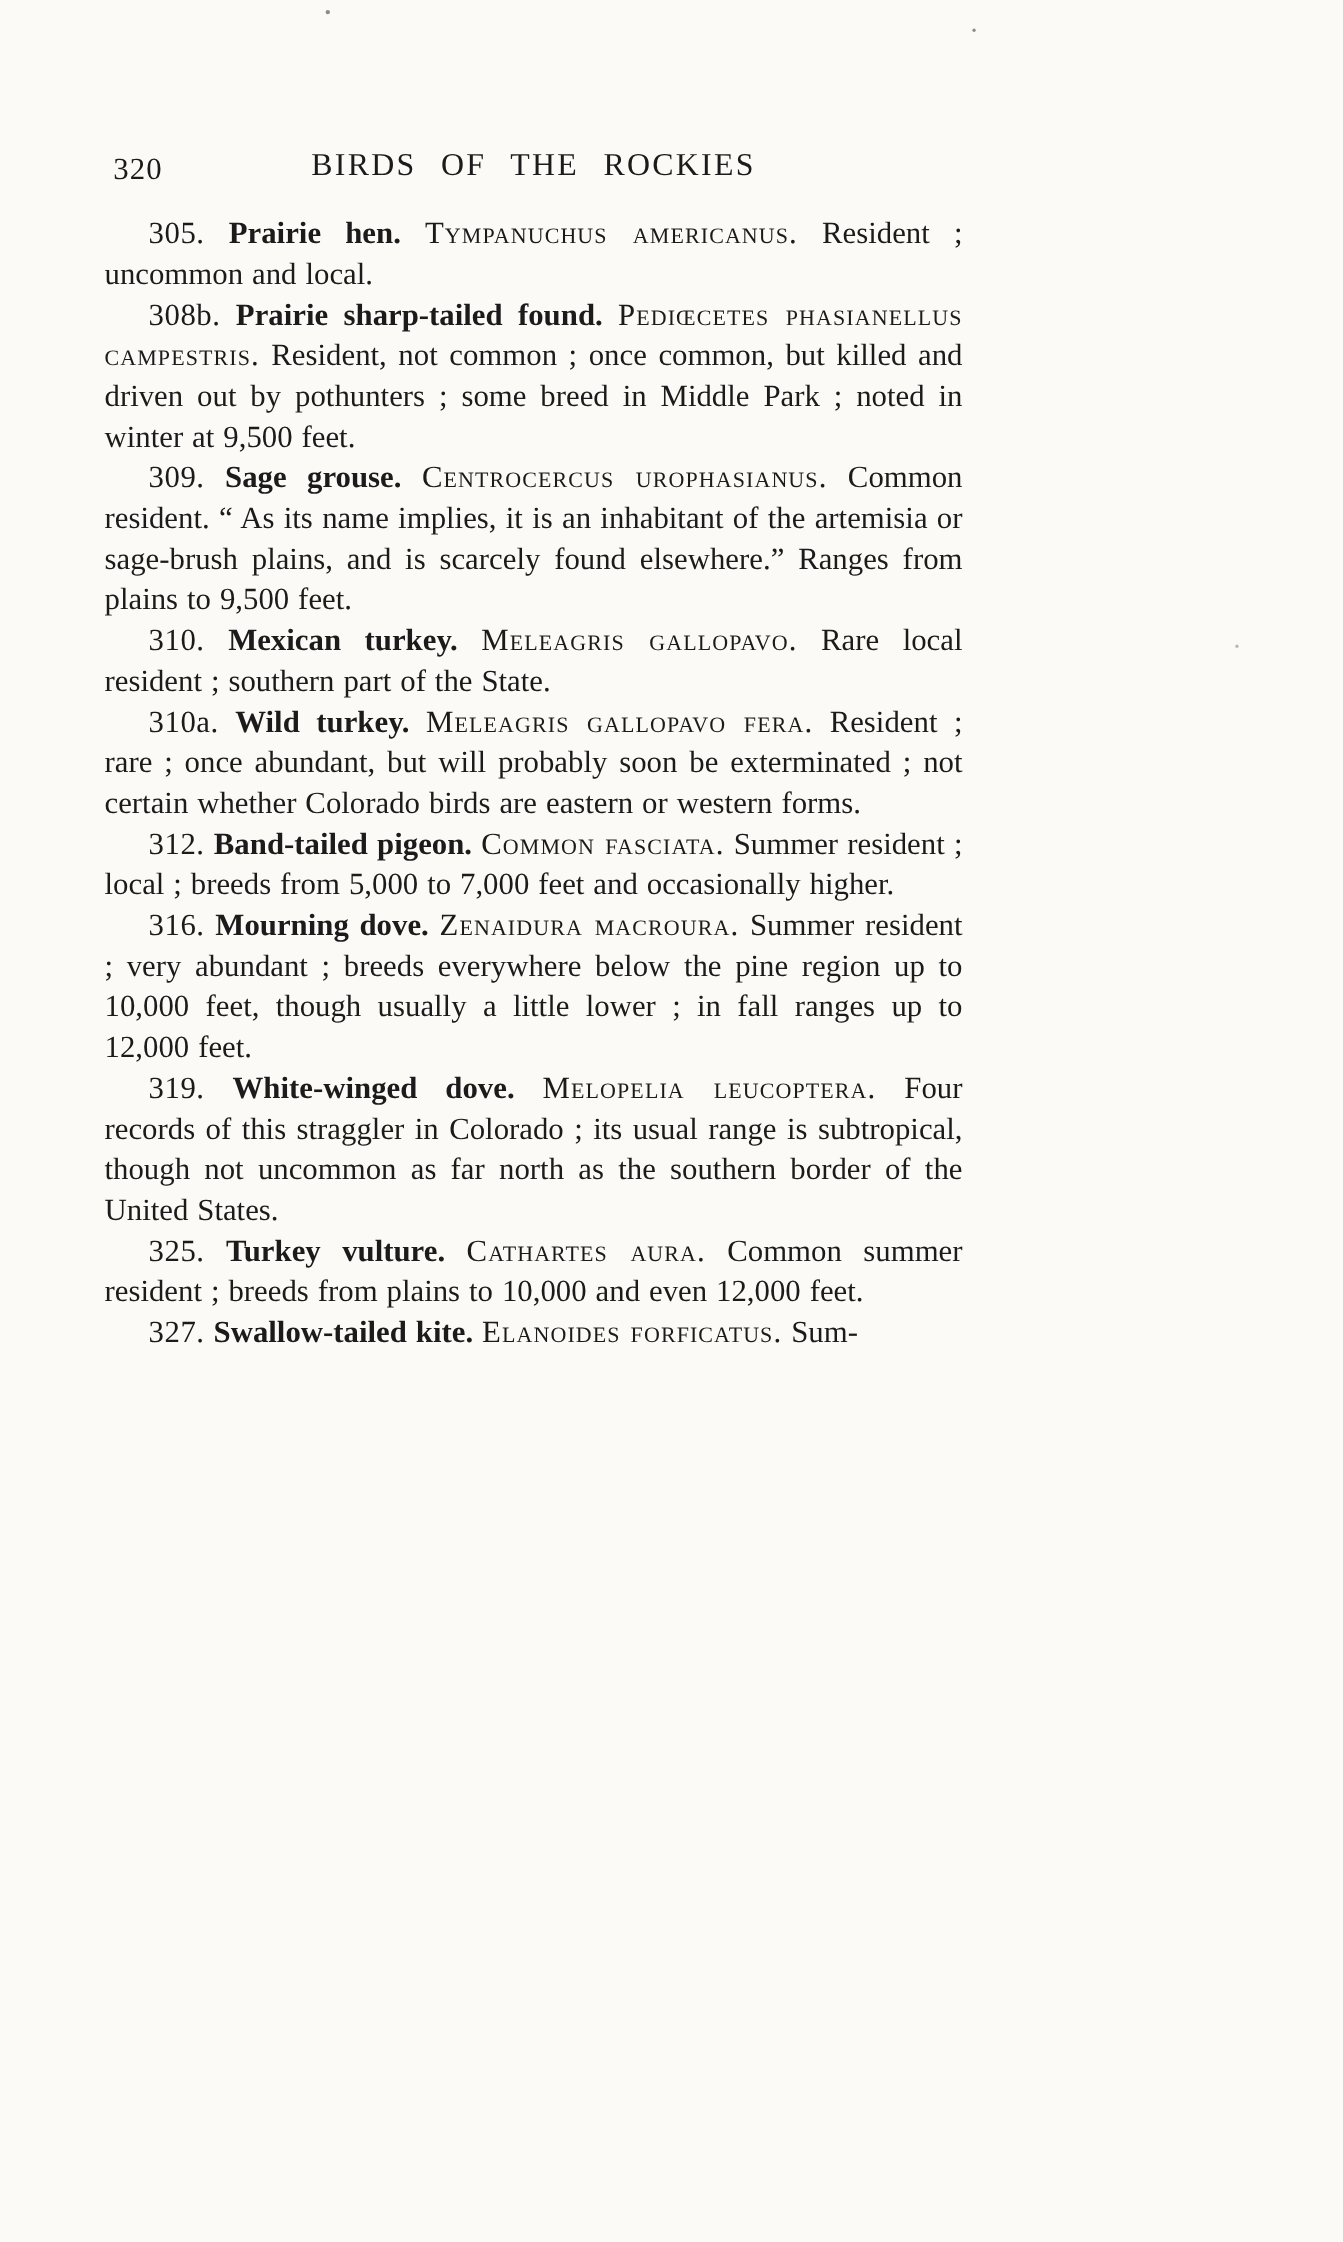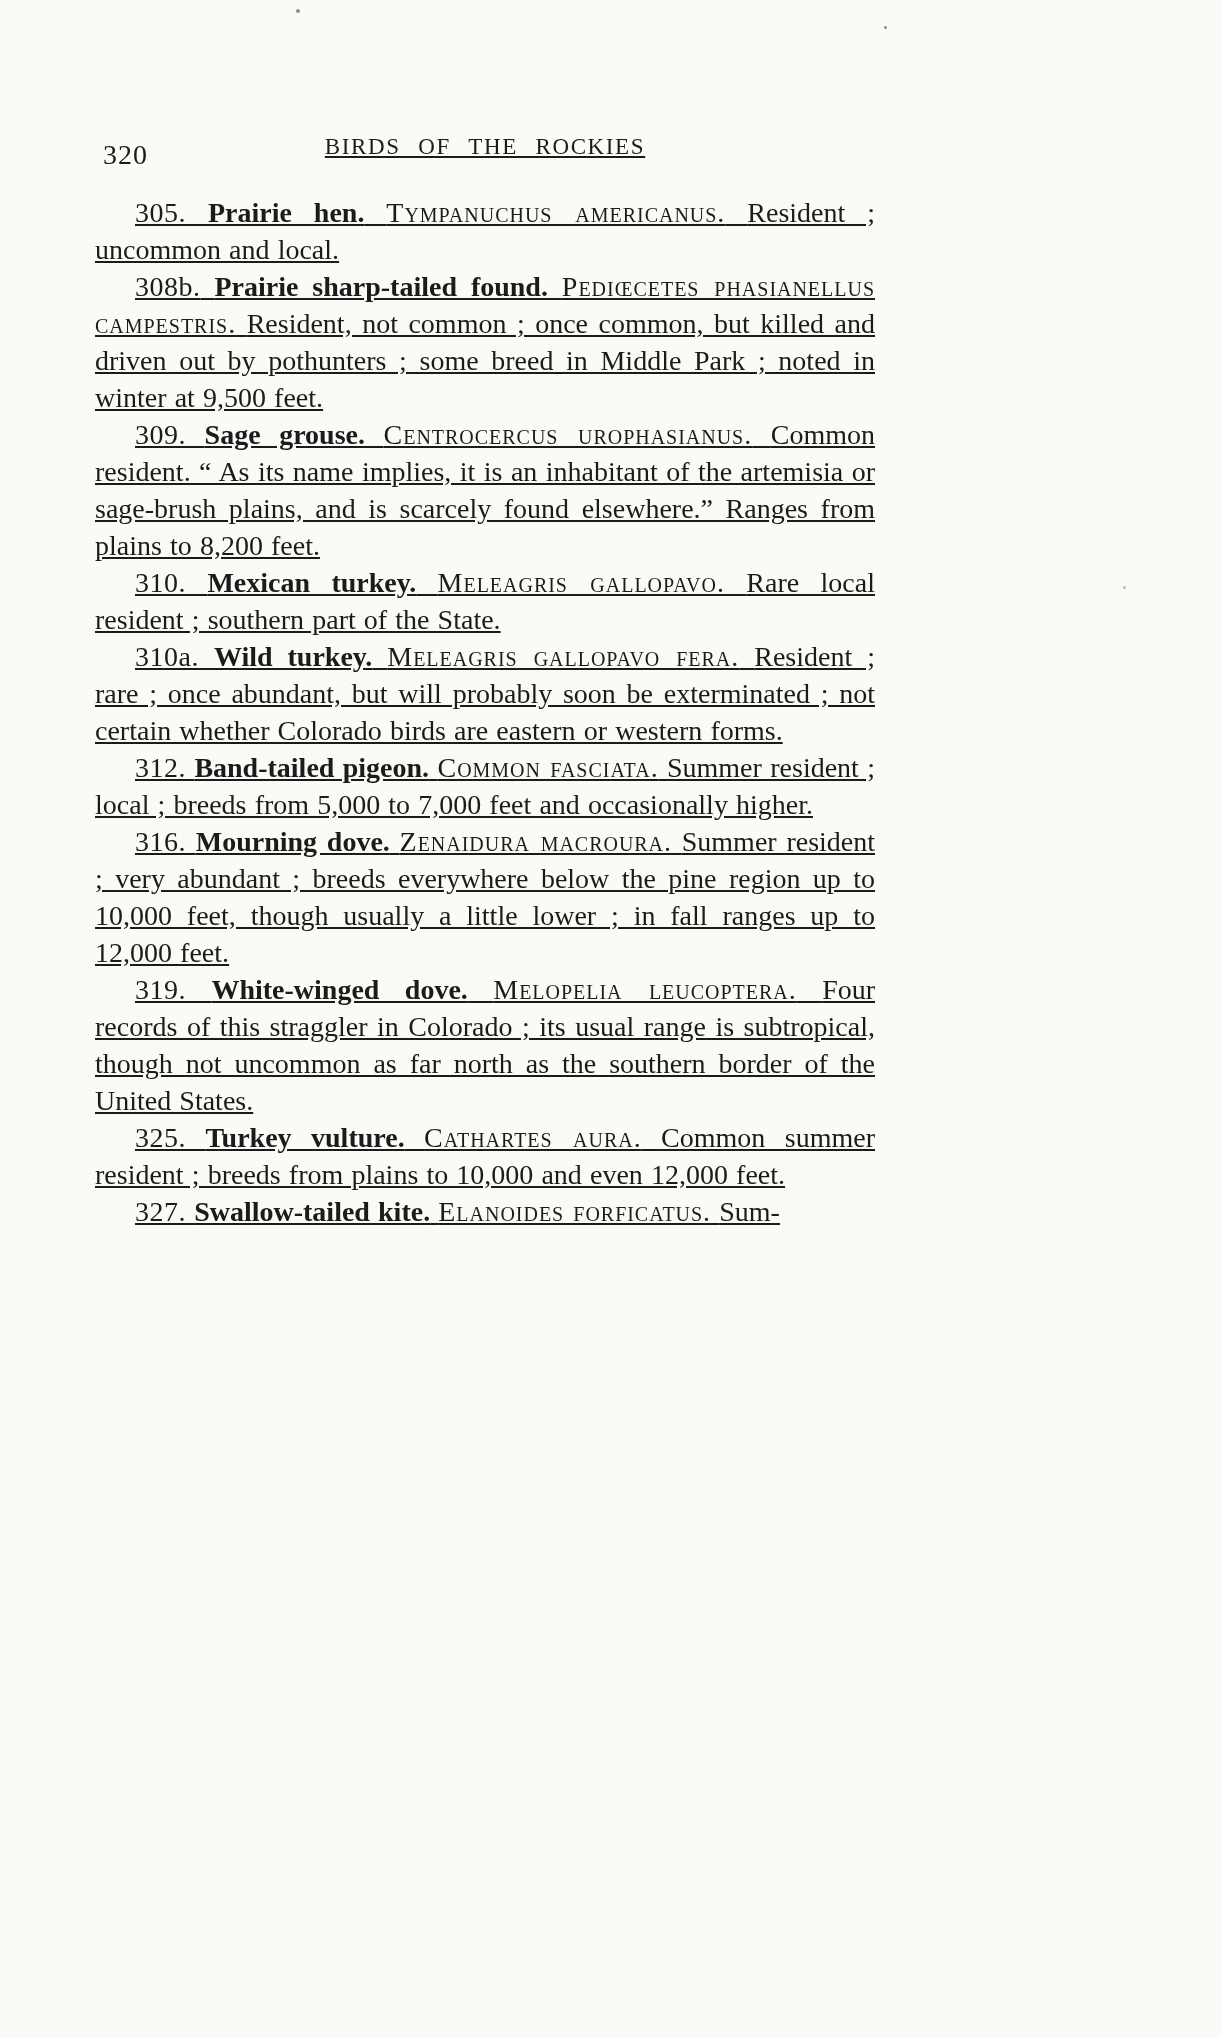--- a/index.html
+++ b/index.html
@@ -20,38 +20,37 @@
     background: var(--paper);
     color: var(--ink);
     overflow: hidden;
     font-family: "Liberation Serif", "DejaVu Serif", serif;
   }
   .text-block {
     position: absolute;
     left: 95px;
     top: 130px;
     width: 780px;
-    text-decoration: underline;
   }
   .page-header {
     position: relative;
     height: 52px;
     margin-bottom: 12px;
   }
   .page-number {
     position: absolute;
     left: 8px;
     top: 9px;
     font-size: 28px;
     letter-spacing: 1px;
   }
   .book-title {
     margin: 0;
     text-align: center;
-    font-size: 23px;
+    font-size: 29px;
     font-weight: 400;
     letter-spacing: 0.07em;
     word-spacing: 0.45em;
     padding-top: 4px;
   }
   .entries p.entry {
     margin: 0;
     font-size: 28px;
     line-height: 37px;
     text-align: justify;
@@ -94,21 +93,21 @@
       <span class="page-number">320</span>
       <h1 class="book-title">BIRDS OF THE ROCKIES</h1>
     </header>
 
     <div class="entries">
 
       <p class="entry"><span class="num">305.</span> <b class="name">Prairie hen.</b> <span class="sci">Tympanuchus americanus.</span> <span class="desc">Resident ; uncommon and local.</span></p>
 
       <p class="entry"><span class="num">308b.</span> <b class="name">Prairie sharp-tailed found.</b> <span class="sci">Pediœcetes phasianellus campestris.</span> <span class="desc">Resident, not common ; once common, but killed and driven out by pothunters ; some breed in Middle Park ; noted in winter at 9,500 feet.</span></p>
 
-      <p class="entry"><span class="num">309.</span> <b class="name">Sage grouse.</b> <span class="sci">Centrocercus urophasianus.</span> <span class="desc">Common resident.  “ As its name implies, it is an inhabitant of the artemisia or sage-brush plains, and is scarcely found elsewhere.”  Ranges from plains to 8,200 feet.</span></p>
+      <p class="entry"><span class="num">309.</span> <b class="name">Sage grouse.</b> <span class="sci">Centrocercus urophasianus.</span> <span class="desc">Common resident.  “ As its name implies, it is an inhabitant of the artemisia or sage-brush plains, and is scarcely found elsewhere.”  Ranges from plains to 9,500 feet.</span></p>
 
       <p class="entry"><span class="num">310.</span> <b class="name">Mexican turkey.</b> <span class="sci">Meleagris gallopavo.</span> <span class="desc">Rare local resident ; southern part of the State.</span></p>
 
       <p class="entry"><span class="num">310a.</span> <b class="name">Wild turkey.</b> <span class="sci">Meleagris gallopavo fera.</span> <span class="desc">Resident ; rare ; once abundant, but will probably soon be exterminated ; not certain whether Colorado birds are eastern or western forms.</span></p>
 
       <p class="entry"><span class="num">312.</span> <b class="name">Band-tailed pigeon.</b> <span class="sci">Common fasciata.</span> <span class="desc">Summer resident ; local ; breeds from 5,000 to 7,000 feet and occasionally higher.</span></p>
 
       <p class="entry"><span class="num">316.</span> <b class="name">Mourning dove.</b> <span class="sci">Zenaidura macroura.</span> <span class="desc">Summer resident ; very abundant ; breeds everywhere below the pine region up to 10,000 feet, though usually a little lower ; in fall ranges up to 12,000 feet.</span></p>
 
       <p class="entry"><span class="num">319.</span> <b class="name">White-winged dove.</b> <span class="sci">Melopelia leucoptera.</span> <span class="desc">Four records of this straggler in Colorado ; its usual range is subtropical, though not uncommon as far north as the southern border of the United States.</span></p>

